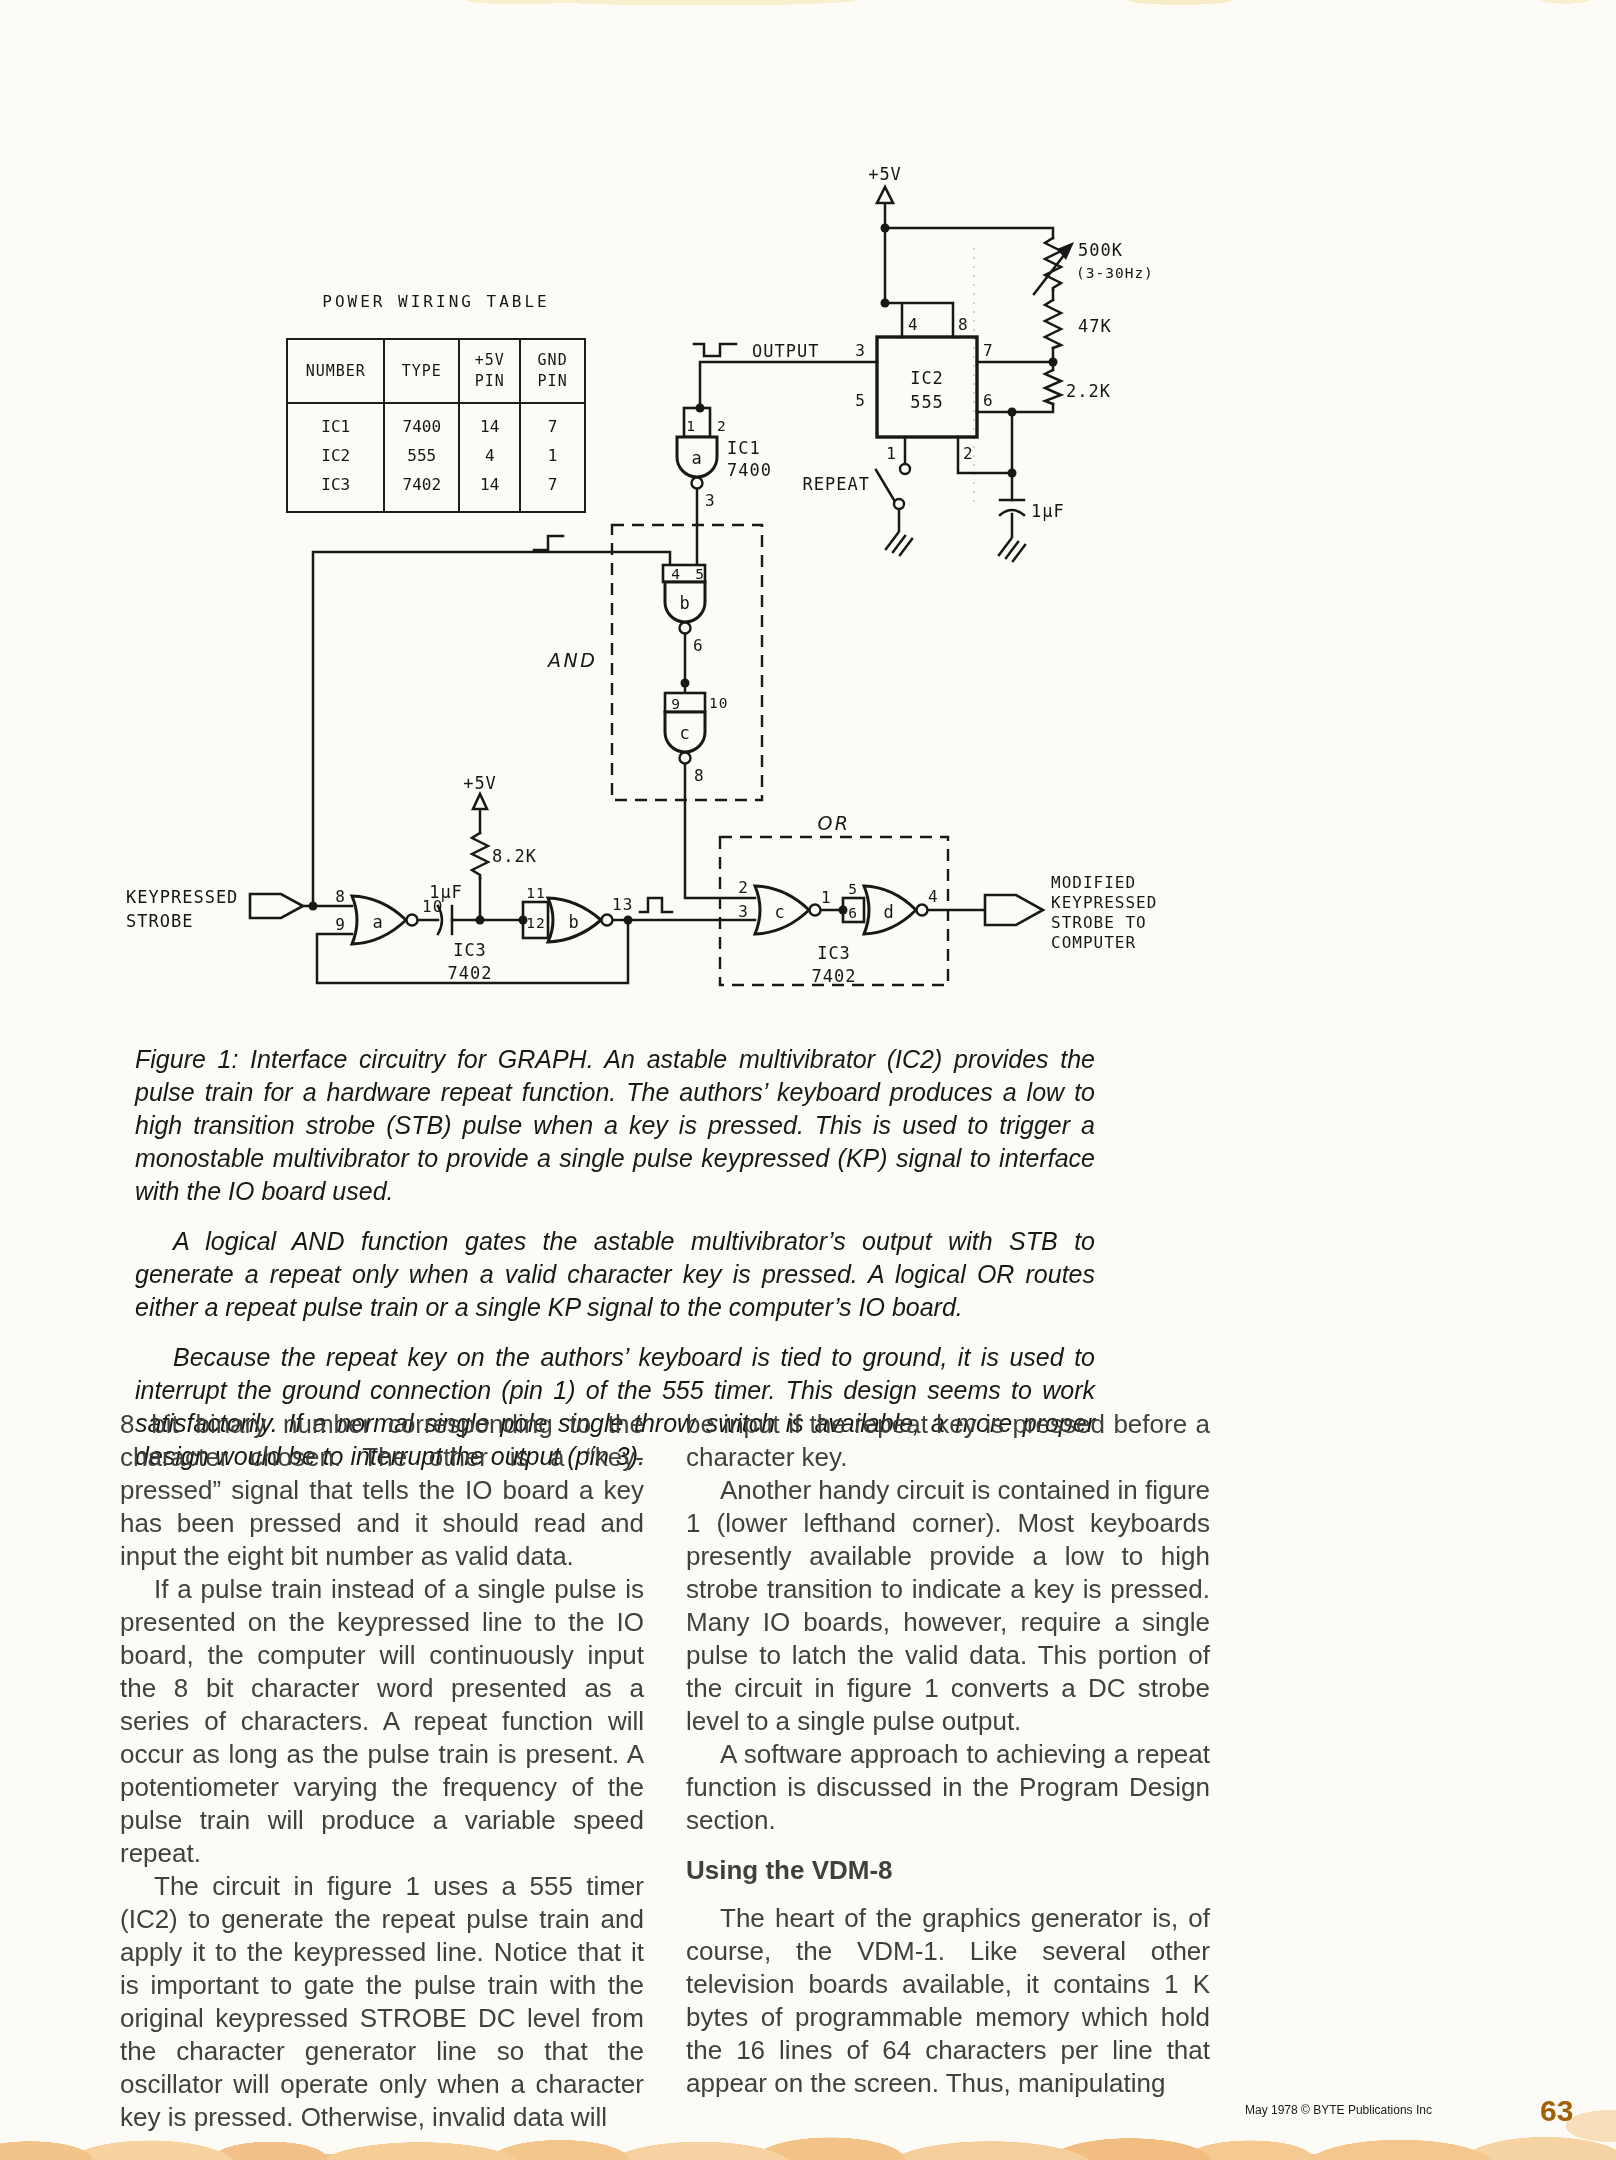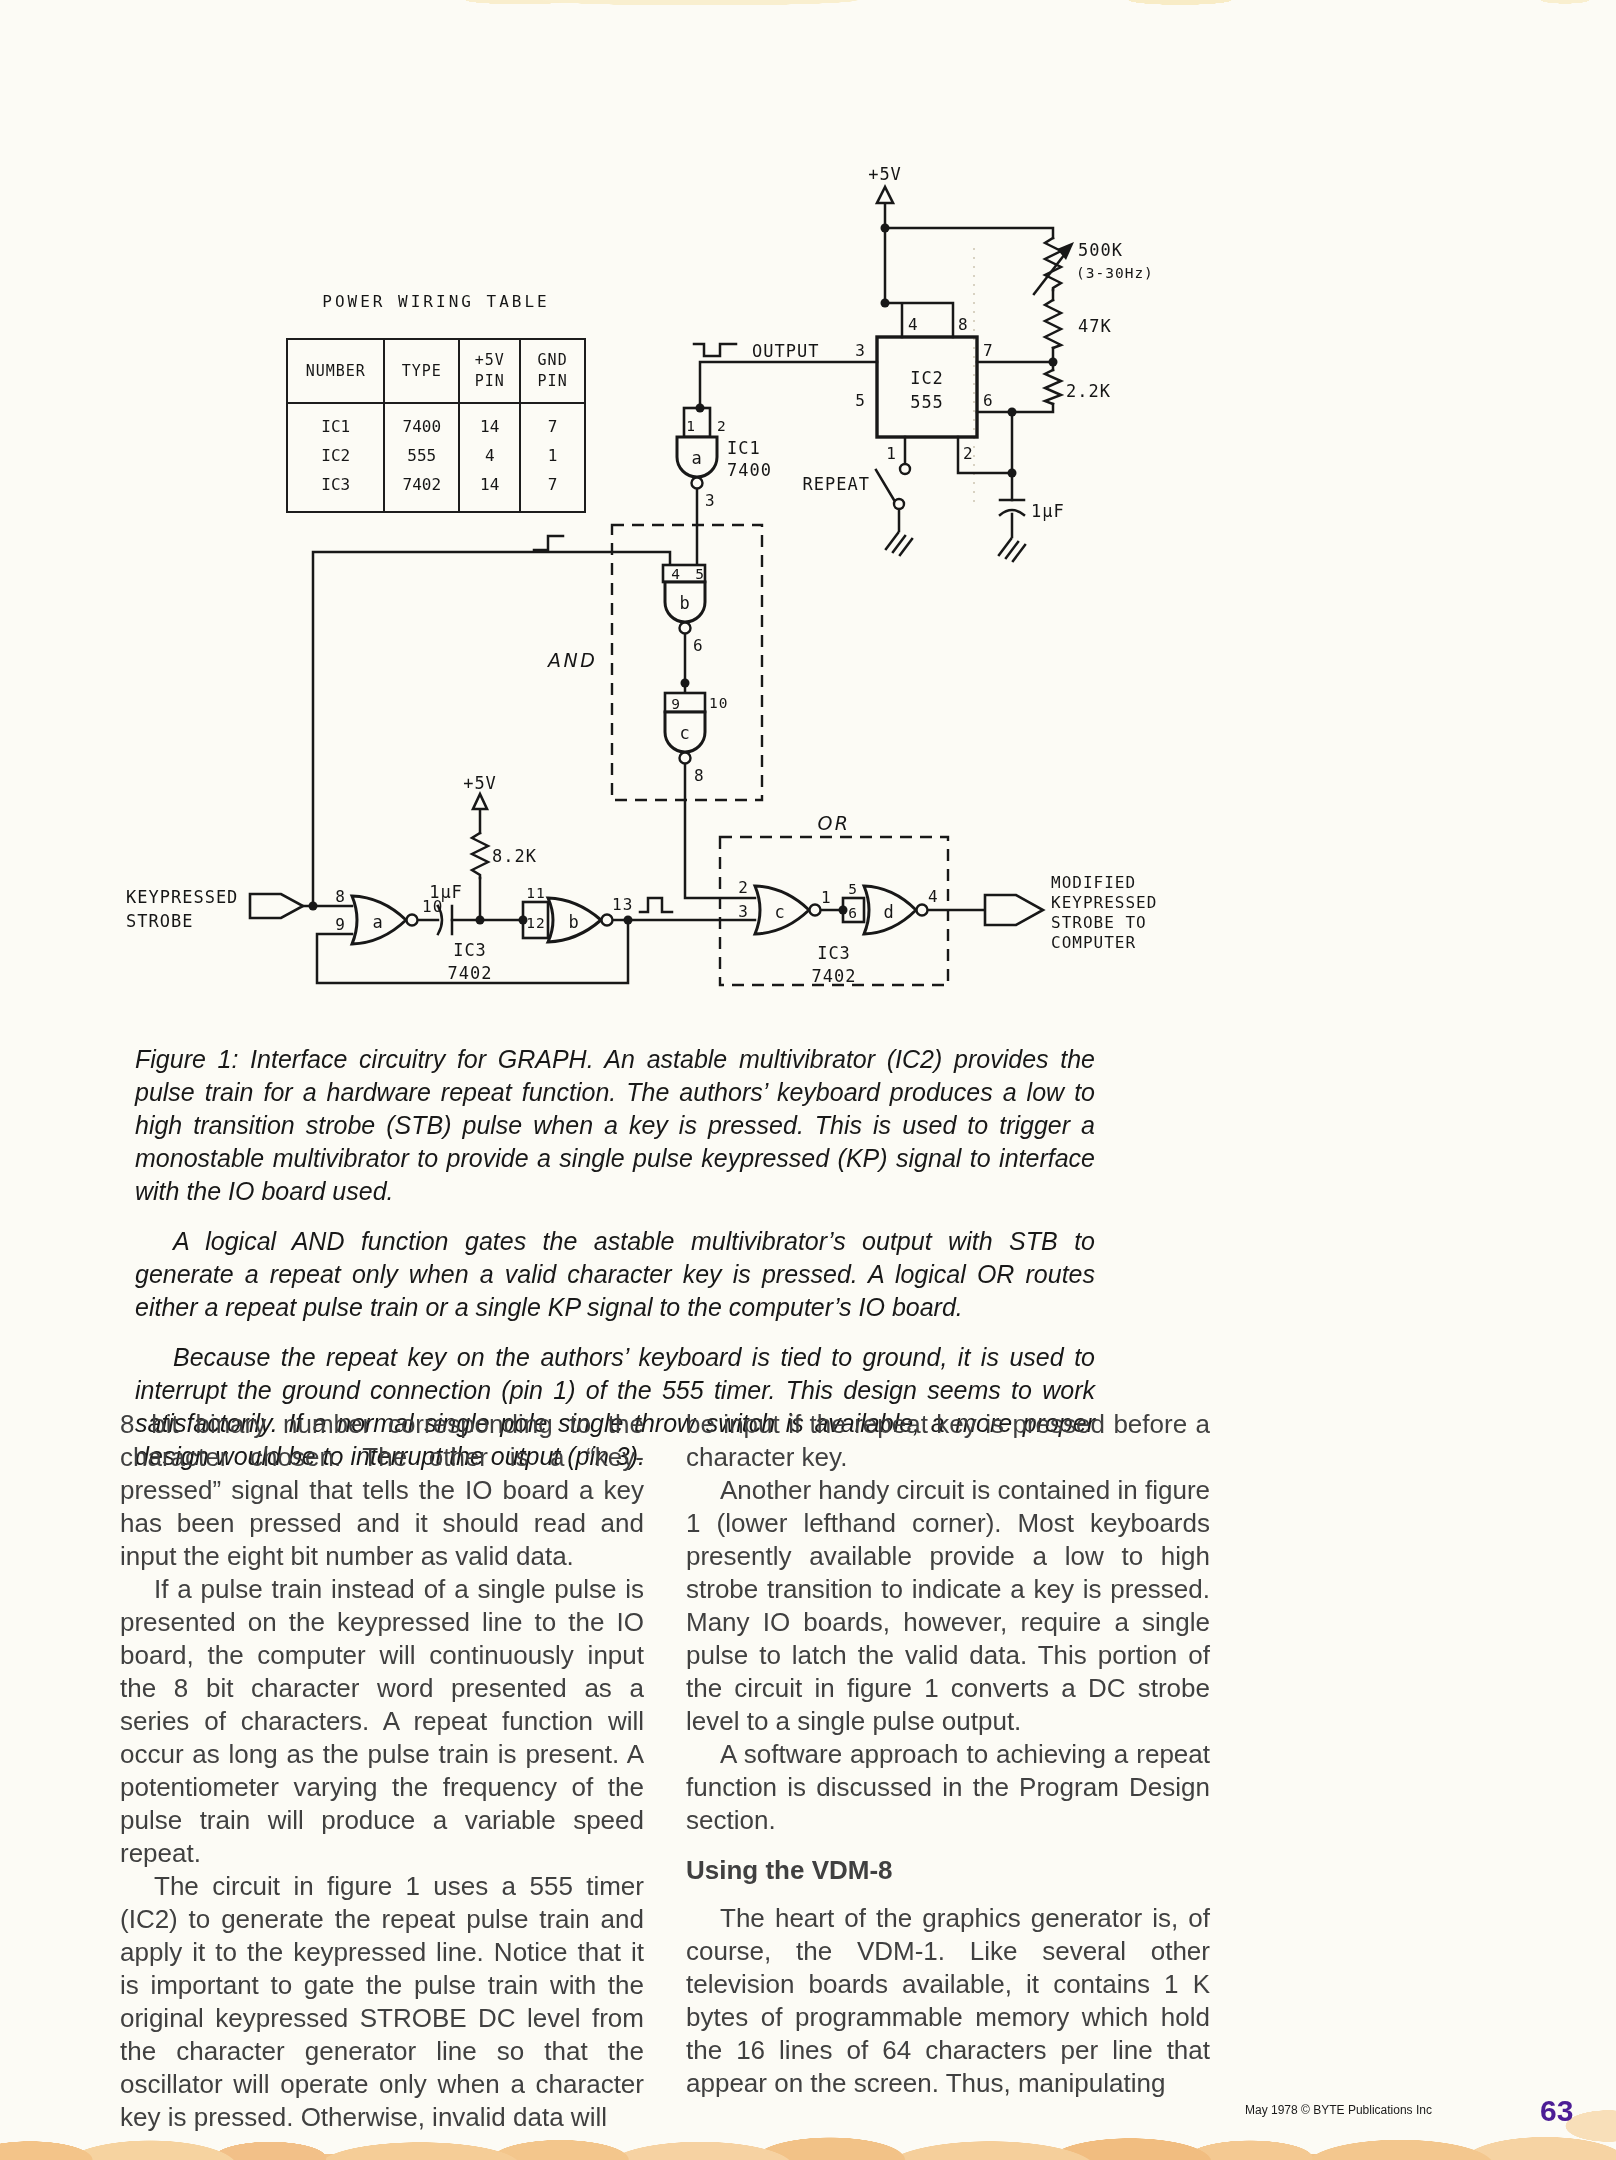--- a/index.html
+++ b/index.html
@@ -59,21 +59,21 @@
   .caption p.ind{text-indent:38px;}
   
   .col{position:absolute;top:1408px;width:524px;font-size:26px;line-height:33px;
        text-align:justify;color:#404040;}
   .col-left{left:120px;} .col-right{left:686px;}
   .col p{margin:0;}
   .col p.ind{text-indent:34px;}
   .col h3{font-size:26px;margin:17px 0 15px 0;font-weight:bold;}
   
   .footer-credit{position:absolute;left:1245px;top:2103px;font-size:12px;color:#1a1a1a;z-index:2;}
-  .footer-page{position:absolute;left:1540px;top:2094px;font-size:30px;font-weight:bold;color:#4c1d95;z-index:2;}
+  .footer-page{position:absolute;left:1540px;top:2094px;font-size:30px;font-weight:bold;color:#a16207;z-index:2;}
 </style>
 </head>
 <body>
 
 <div class="page">
 
   <div class="top-edge"></div>
 
   <svg class="circuit" width="1616" height="1010" viewBox="0 0 1616 1010">
 

